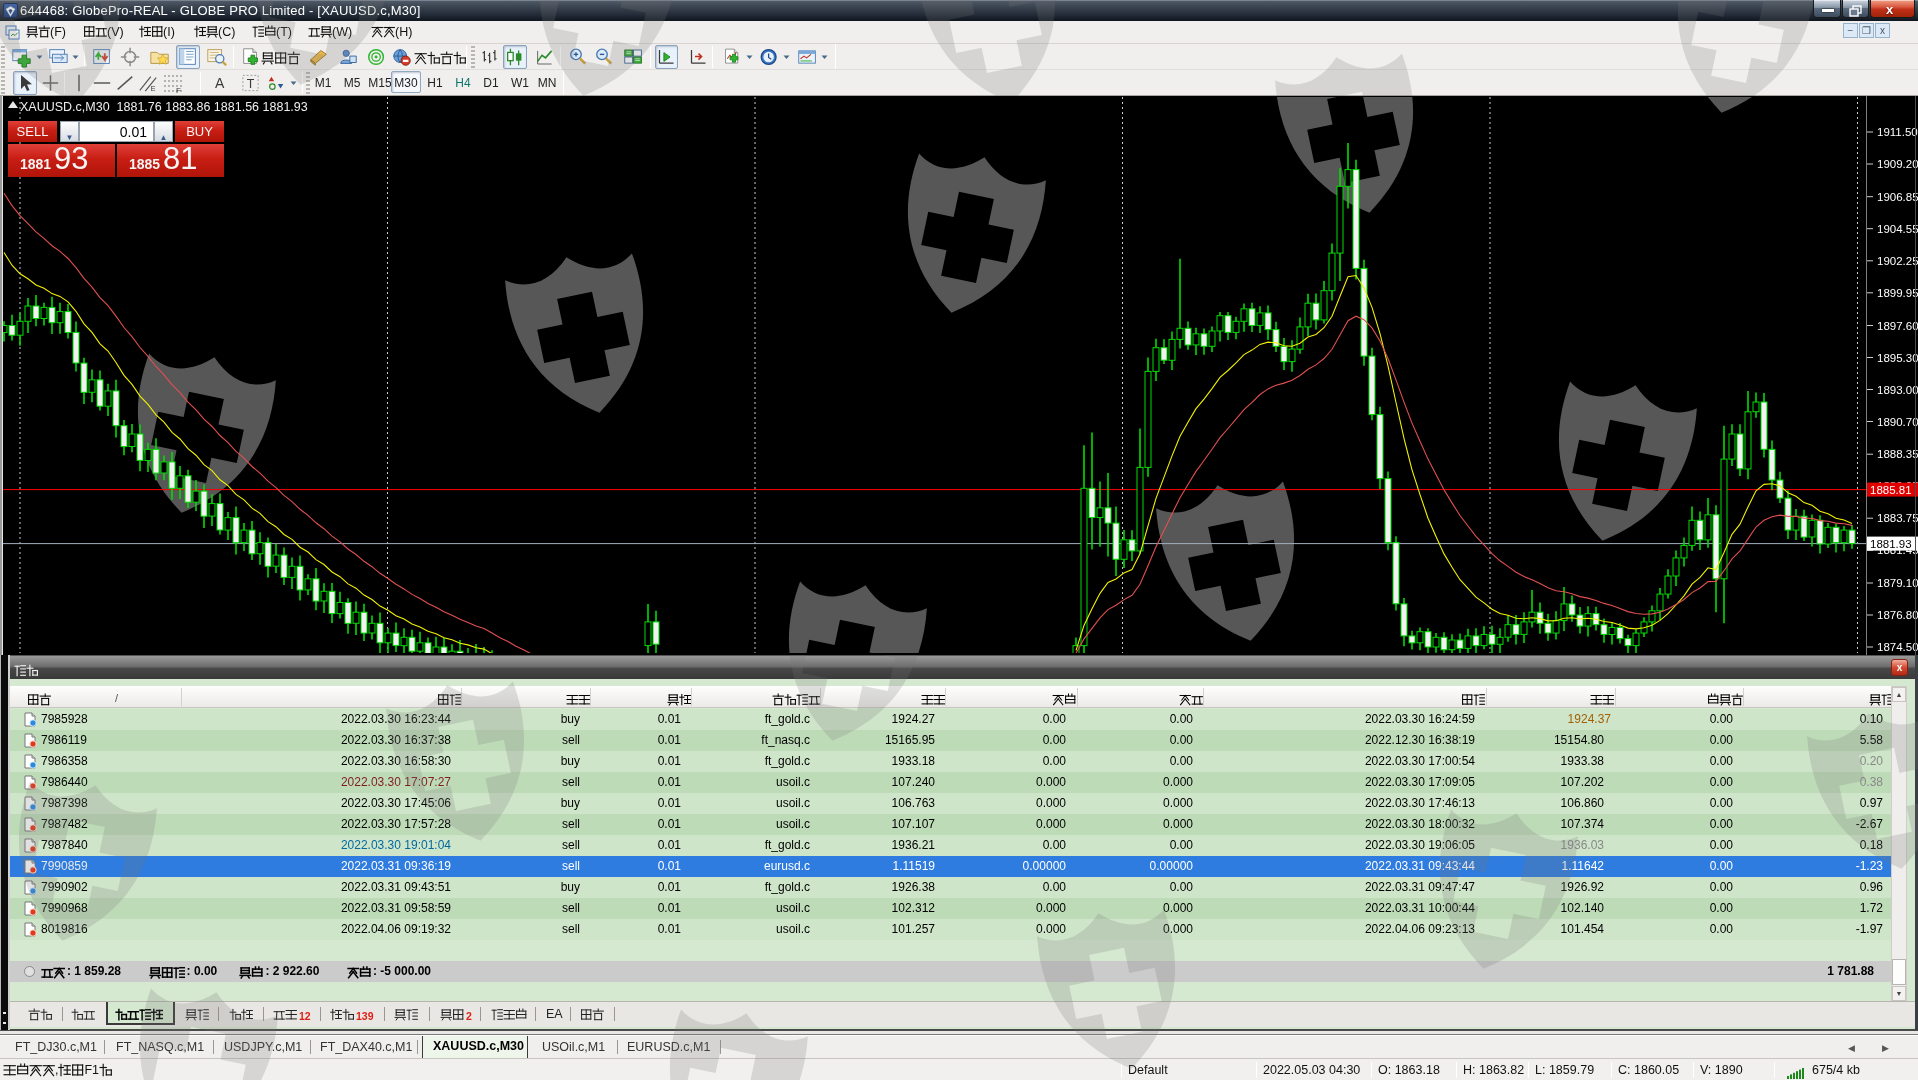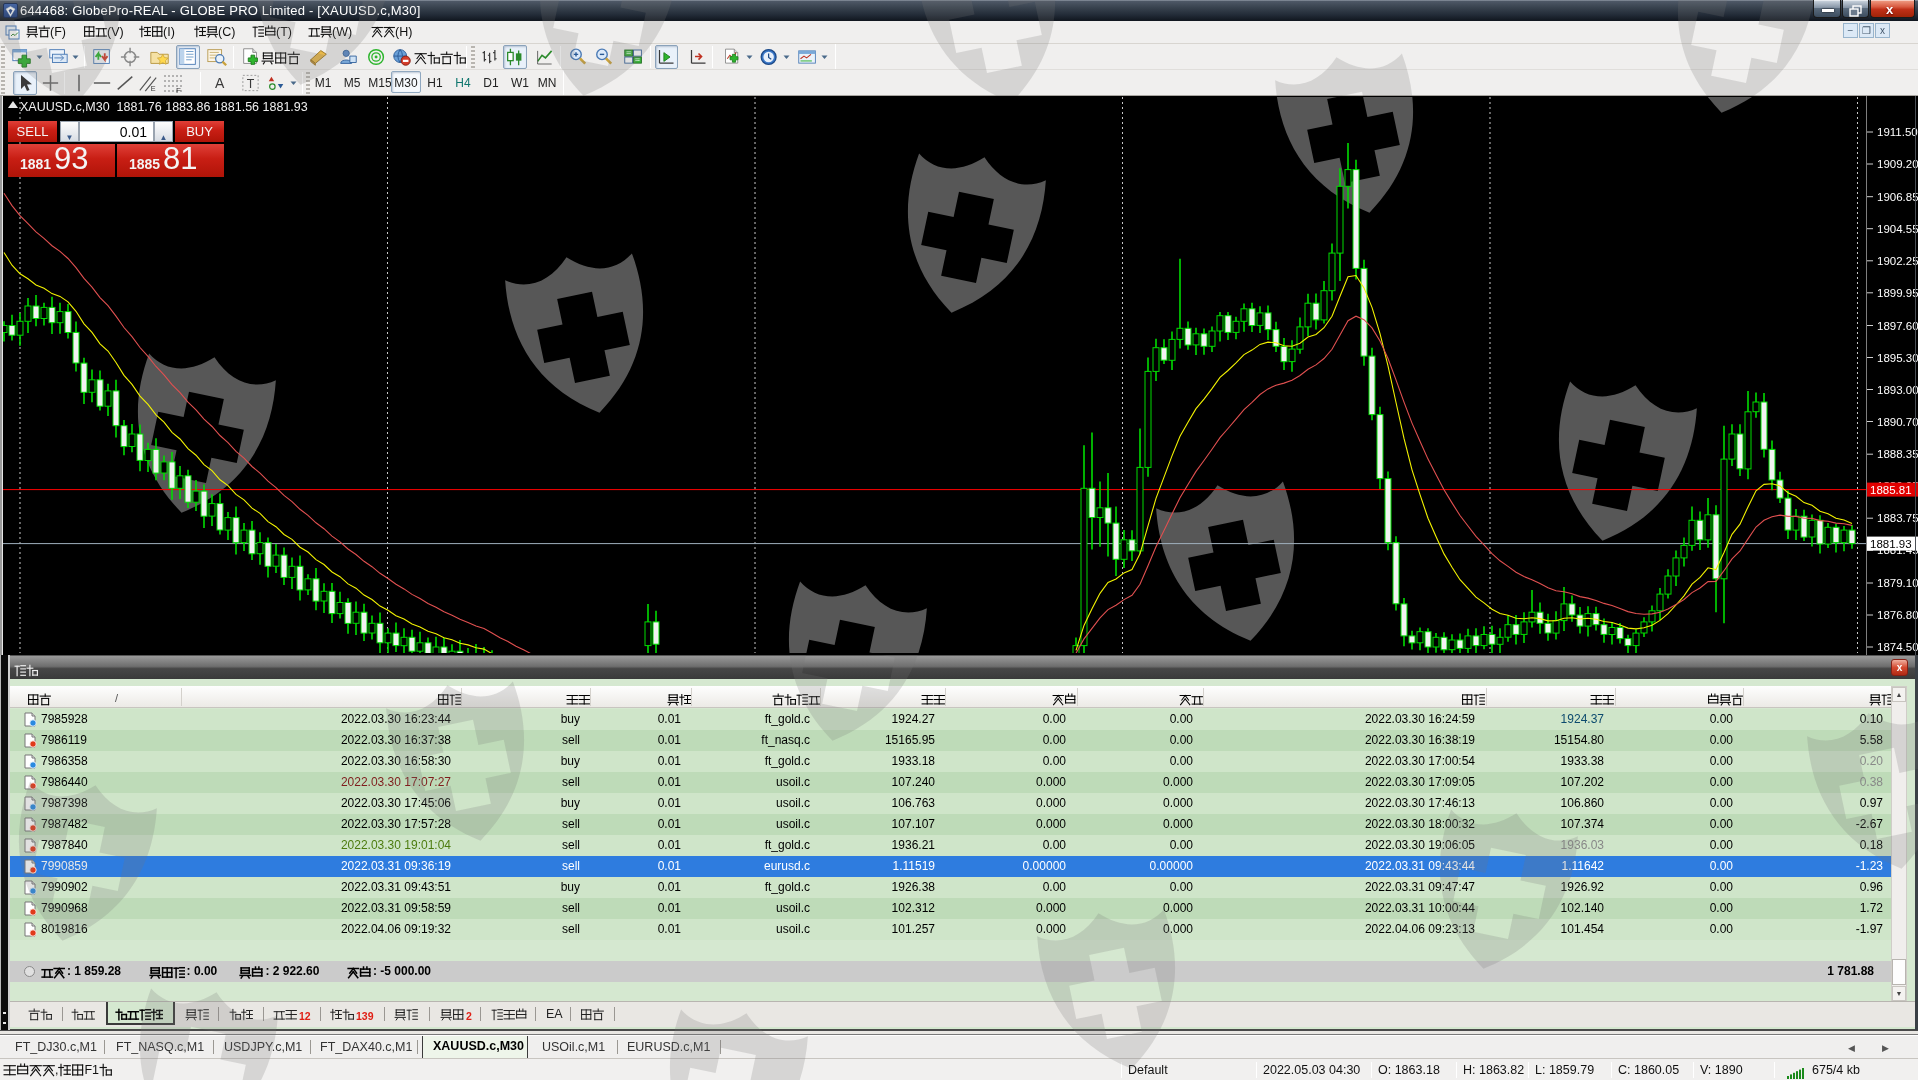--- a/index.html
+++ b/index.html
@@ -1195,39 +1195,39 @@
           </svg></div>
         <div class="cell" style="left:31px;color:#000">7985928</div>
         <div class="cell cellr" style="right:1440px;color:#000">2022.03.30 16:23:44</div>
         <div class="cell cellr" style="right:1311px;color:#000">buy</div>
         <div class="cell cellr" style="right:1210px;color:#000">0.01</div>
         <div class="cell cellr" style="right:1081px;color:#000">ft_gold.c</div>
         <div class="cell cellr" style="right:956px;color:#000">1924.27</div>
         <div class="cell cellr" style="right:825px;color:#000">0.00</div>
         <div class="cell cellr" style="right:698px;color:#000">0.00</div>
         <div class="cell cellr" style="right:416px;color:#000">2022.03.30 16:24:59</div>
-        <div class="cell cellr" style="right:287px;color:#0c4a6e">1924.37</div>
+        <div class="cell cellr" style="right:280px;color:#a16207">1924.37</div>
         <div class="cell cellr" style="right:158px;color:#000">0.00</div>
         <div class="cell cellr" style="right:8px;color:#000">0.10</div>
       </div>
       <div class="trow" style="top:75px;background:#bedbb8;color:#000">
         <div style="position:absolute;left:13px;top:3px"><svg width="14" height="15" viewBox="0 0 14 15">
             <path d="M2,1 h7 l3,3 v10 h-10 Z" fill="#fff" stroke="#777"></path>
             <path d="M9,1 v3 h3" fill="#ddd" stroke="#777"></path>
             <circle cx="10" cy="11" r="3.2" fill="#e03a1a" stroke="#fff" stroke-width=".8"></circle>
           </svg></div>
         <div class="cell" style="left:31px;color:#000">7986119</div>
         <div class="cell cellr" style="right:1440px;color:#000">2022.03.30 16:37:38</div>
         <div class="cell cellr" style="right:1311px;color:#000">sell</div>
         <div class="cell cellr" style="right:1210px;color:#000">0.01</div>
         <div class="cell cellr" style="right:1081px;color:#000">ft_nasq.c</div>
         <div class="cell cellr" style="right:956px;color:#000">15165.95</div>
         <div class="cell cellr" style="right:825px;color:#000">0.00</div>
         <div class="cell cellr" style="right:698px;color:#000">0.00</div>
-        <div class="cell cellr" style="right:416px;color:#000">2022.03.30 16:38:19</div>
+        <div class="cell cellr" style="right:416px;color:#000">2022.12.30 16:38:19</div>
         <div class="cell cellr" style="right:287px;color:#000">15154.80</div>
         <div class="cell cellr" style="right:158px;color:#000">0.00</div>
         <div class="cell cellr" style="right:8px;color:#000">5.58</div>
       </div>
       <div class="trow" style="top:96px;background:#cfe5c9;color:#000">
         <div style="position:absolute;left:13px;top:3px"><svg width="14" height="15" viewBox="0 0 14 15">
             <path d="M2,1 h7 l3,3 v10 h-10 Z" fill="#fff" stroke="#777"></path>
             <path d="M9,1 v3 h3" fill="#ddd" stroke="#777"></path>
             <circle cx="10" cy="11" r="3.2" fill="#2a8ae0" stroke="#fff" stroke-width=".8"></circle>
           </svg></div>
@@ -1301,21 +1301,21 @@
         <div class="cell cellr" style="right:158px;color:#000">0.00</div>
         <div class="cell cellr" style="right:8px;color:#000">-2.67</div>
       </div>
       <div class="trow" style="top:180px;background:#cfe5c9;color:#000">
         <div style="position:absolute;left:13px;top:3px"><svg width="14" height="15" viewBox="0 0 14 15">
             <path d="M2,1 h7 l3,3 v10 h-10 Z" fill="#fff" stroke="#777"></path>
             <path d="M9,1 v3 h3" fill="#ddd" stroke="#777"></path>
             <circle cx="10" cy="11" r="3.2" fill="#e03a1a" stroke="#fff" stroke-width=".8"></circle>
           </svg></div>
         <div class="cell" style="left:31px;color:#000">7987840</div>
-        <div class="cell cellr" style="right:1440px;color:#4d7c0f">2022.03.30 19:01:04</div>
+        <div class="cell cellr" style="right:1440px;color:#0369a1">2022.03.30 19:01:04</div>
         <div class="cell cellr" style="right:1311px;color:#000">sell</div>
         <div class="cell cellr" style="right:1210px;color:#000">0.01</div>
         <div class="cell cellr" style="right:1081px;color:#000">ft_gold.c</div>
         <div class="cell cellr" style="right:956px;color:#000">1936.21</div>
         <div class="cell cellr" style="right:825px;color:#000">0.00</div>
         <div class="cell cellr" style="right:698px;color:#000">0.00</div>
         <div class="cell cellr" style="right:416px;color:#000">2022.03.30 19:06:05</div>
         <div class="cell cellr" style="right:287px;color:#888">1936.03</div>
         <div class="cell cellr" style="right:158px;color:#000">0.00</div>
         <div class="cell cellr" style="right:8px;color:#000">0.18</div>

